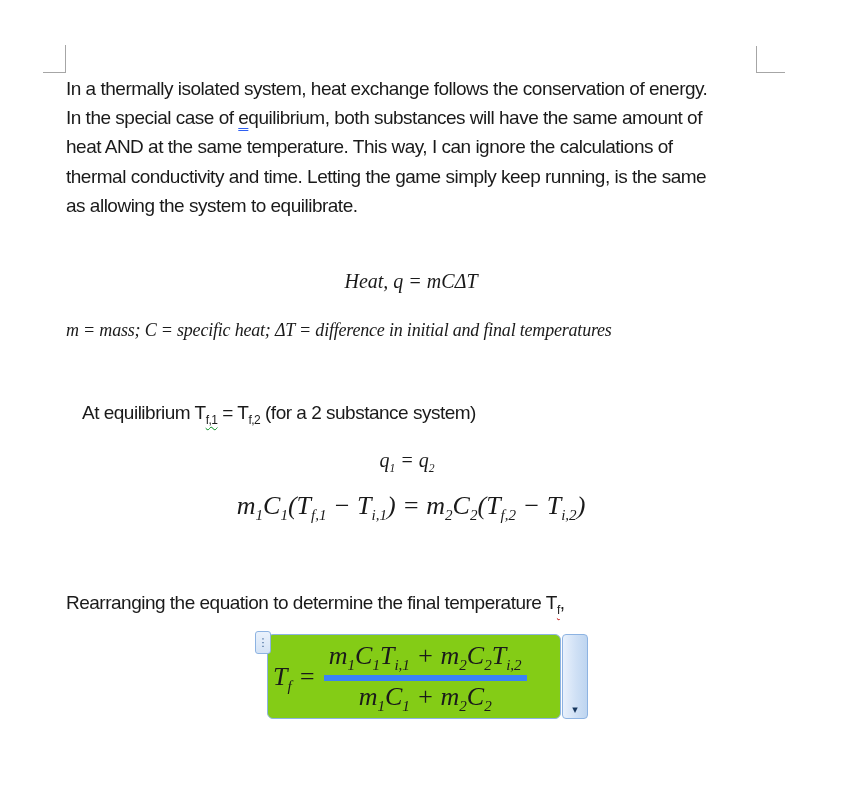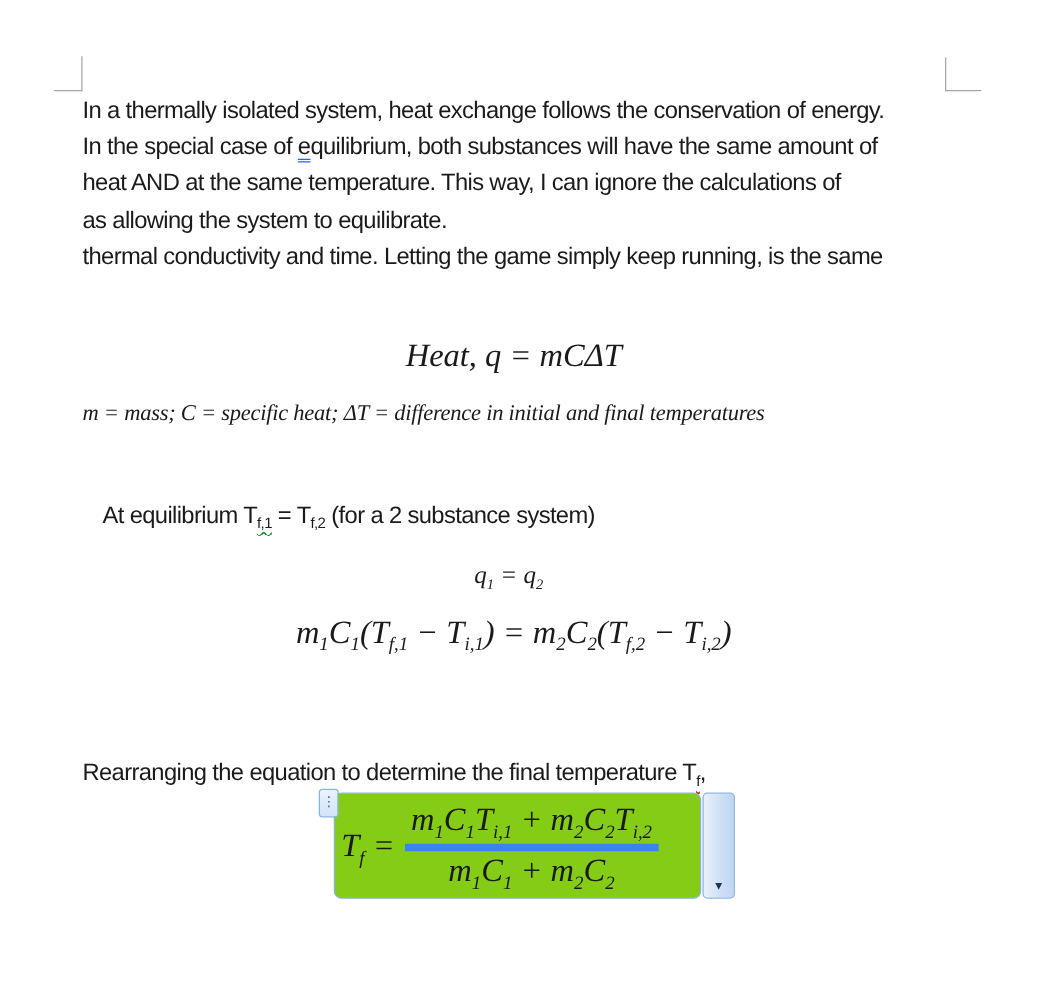--- a/index.html
+++ b/index.html
@@ -26,27 +26,27 @@
     text-decoration-thickness:1px; text-underline-offset:4px; }
 
   
   .math { font-family:"Liberation Serif", "DejaVu Serif", serif; font-style:italic; }
   sub { font-size:58%; line-height:0; }
   .mark-grammar { text-decoration:underline wavy var(--grammar-green,#00891b);
     text-decoration-thickness:1px; text-underline-offset:2px; }
   .mark-spelling { text-decoration:underline wavy var(--spell-red,#c00000);
     text-decoration-thickness:1px; text-underline-offset:2px; }
 
-  .heat-eq { left:66px; top:270px; width:690px; text-align:center; font-size:26px; }
+  .heat-eq { left:66px; top:270px; width:690px; text-align:center; font-size:20px; }
   .defs    { left:66px; top:320px; font-size:18px; letter-spacing:-0.2px; }
   .equil   { left:66px; top:402px; font-size:19px; letter-spacing:-0.5px;margin-left:16px; }
   .equil sub, .rearr sub { font-size:12px; }
   .q-eq    { left:62px; top:449px; width:690px; text-align:center; font-size:20px; }
   .energy-eq { left:66px; top:491px; width:690px; text-align:center; font-size:26px; }
-  .rearr   { left:66px; top:608px; font-size:19px; letter-spacing:-0.5px; }
+  .rearr   { left:66px; top:592px; font-size:19px; letter-spacing:-0.5px; }
 
   
   .eq-object { left:255px; top:631px; width:334px; height:92px; }
   .eq-tab { left:0; top:0; width:14px; height:21px; z-index:2;
     background:linear-gradient(to bottom,#eaf2fc,#d4e3f6);
     border:1px solid var(--eq-border,#8db3e2); border-radius:3px;
     display:flex; align-items:center; justify-content:center;
     color:#365f91; font-size:11px; line-height:1; }
   .eq-box { left:12px; top:3px; width:294px; height:85px;
     border:1px solid var(--eq-border,#8db3e2); border-radius:6px; background:#84cc16;
@@ -69,22 +69,22 @@
 
 <div>
 
   <div class="abs crop-tl"></div>
   <div class="abs crop-tr"></div>
 
   <div class="abs para">
     <div>In a thermally isolated system, heat exchange follows the conservation of energy.</div>
     <div><span>In the special case of </span><span class="fmt-mark">e</span><span>quilibrium, both substances will have the same amount of</span></div>
     <div>heat AND at the same temperature. This way, I can ignore the calculations of</div>
+    <div>thermal conductivity and time. Letting the game simply keep running, is the same</div>
     <div>as allowing the system to equilibrate.</div>
-    <div>thermal conductivity and time. Letting the game simply keep running, is the same</div>
   </div>
 
   <div class="abs heat-eq math">Heat, q = mCΔT</div>
 
   <div class="abs defs math">m = mass; C = specific heat; ΔT = difference in initial and final temperatures</div>
 
   <div class="abs equil"><span>At equilibrium T</span><sub class="mark-grammar">f,1</sub><span> = T</span><sub>f,2</sub><span> (for a 2 substance system)</span></div>
 
   <div class="abs q-eq math"><span>q</span><sub>1</sub><span> = q</span><sub>2</sub></div>
 

